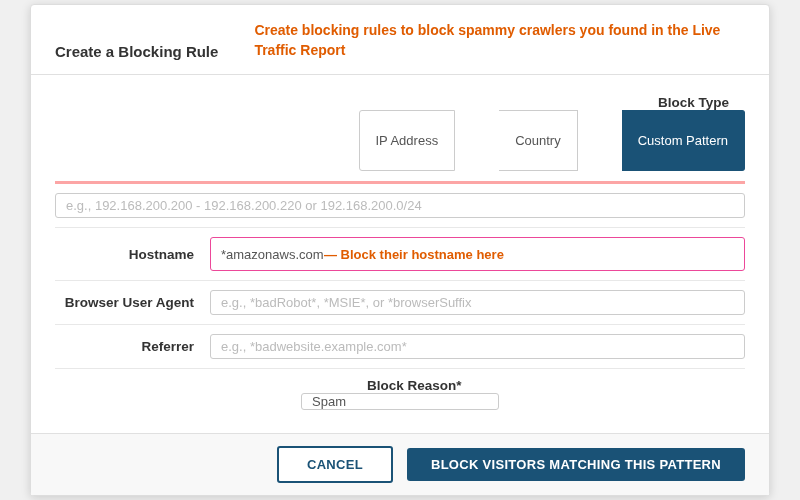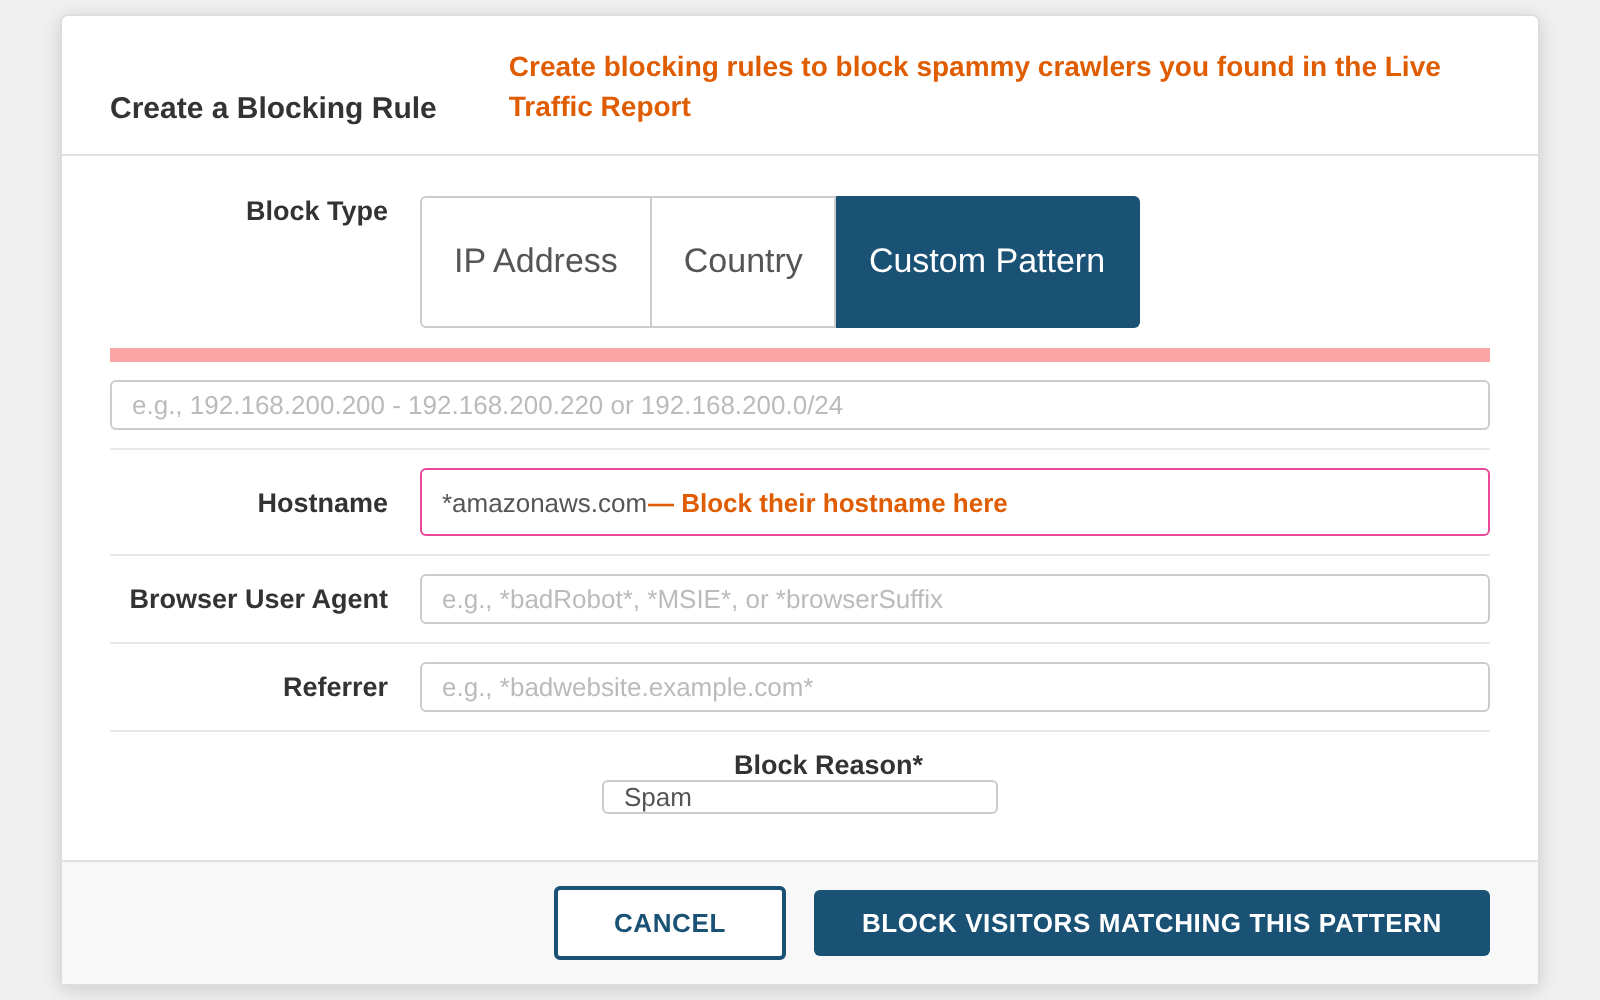--- a/index.html
+++ b/index.html
@@ -95,36 +95,38 @@
     .hostname-hint {
       position: absolute;
       left: 114px;
       font-size: 13px;
       font-weight: 700;
       color: #e05c00;
       pointer-events: none;
     }
     .block-type-row {
       display: flex;
-      align-items: flex-start;
+      align-items: flex-end;
       padding: 10px 0 10px 0;
-      border-bottom: 7px solid #fca5a5;
+      border-bottom: 3px solid #fca5a5;
+      flex-direction: column;
     }
     .tab-group {
       display: flex;
       gap: 0;
     }
     .tab-btn {
       padding: 22px 16px;
-      font-size: 17px;
+      font-size: 13px;
       border: 1px solid #ccc;
       background: #fff;
       color: #555;
       cursor: pointer;
       font-weight: 500;
+      margin-left: 44px;
     }
     .tab-btn:first-child {
       border-radius: 3px 0 0 3px;
     }
     .tab-btn:last-child {
       border-radius: 0 3px 3px 0;
     }
     .tab-btn:not(:first-child) {
       border-left: none;
     }

